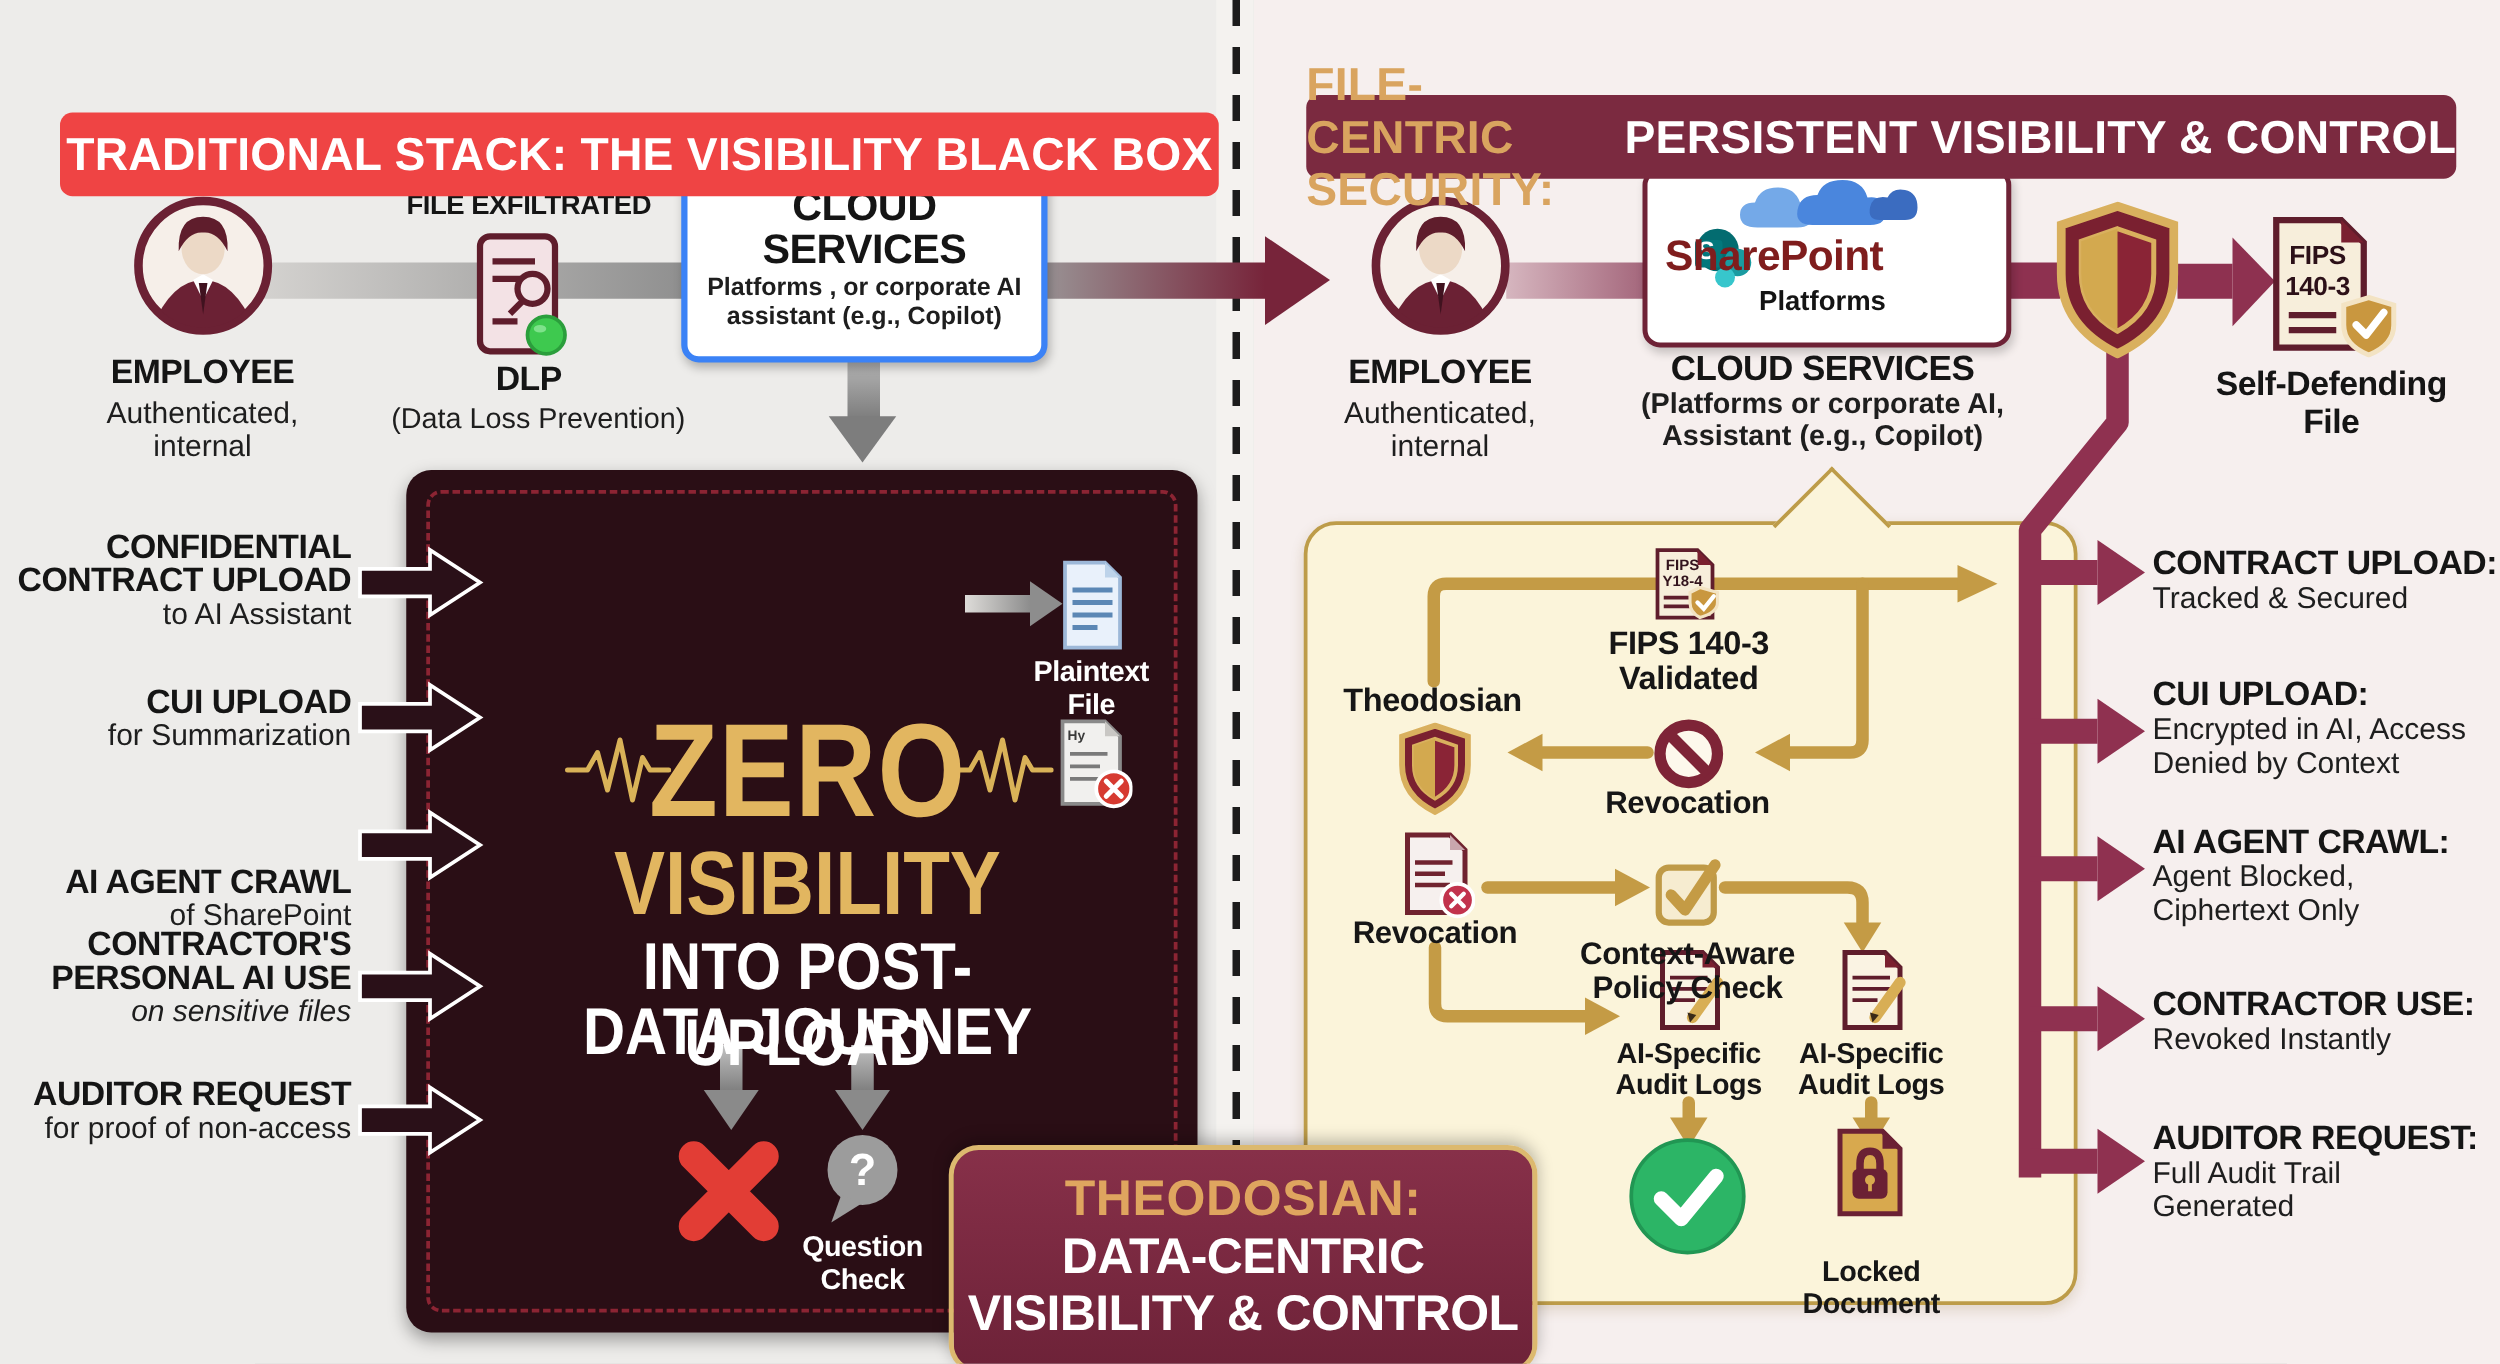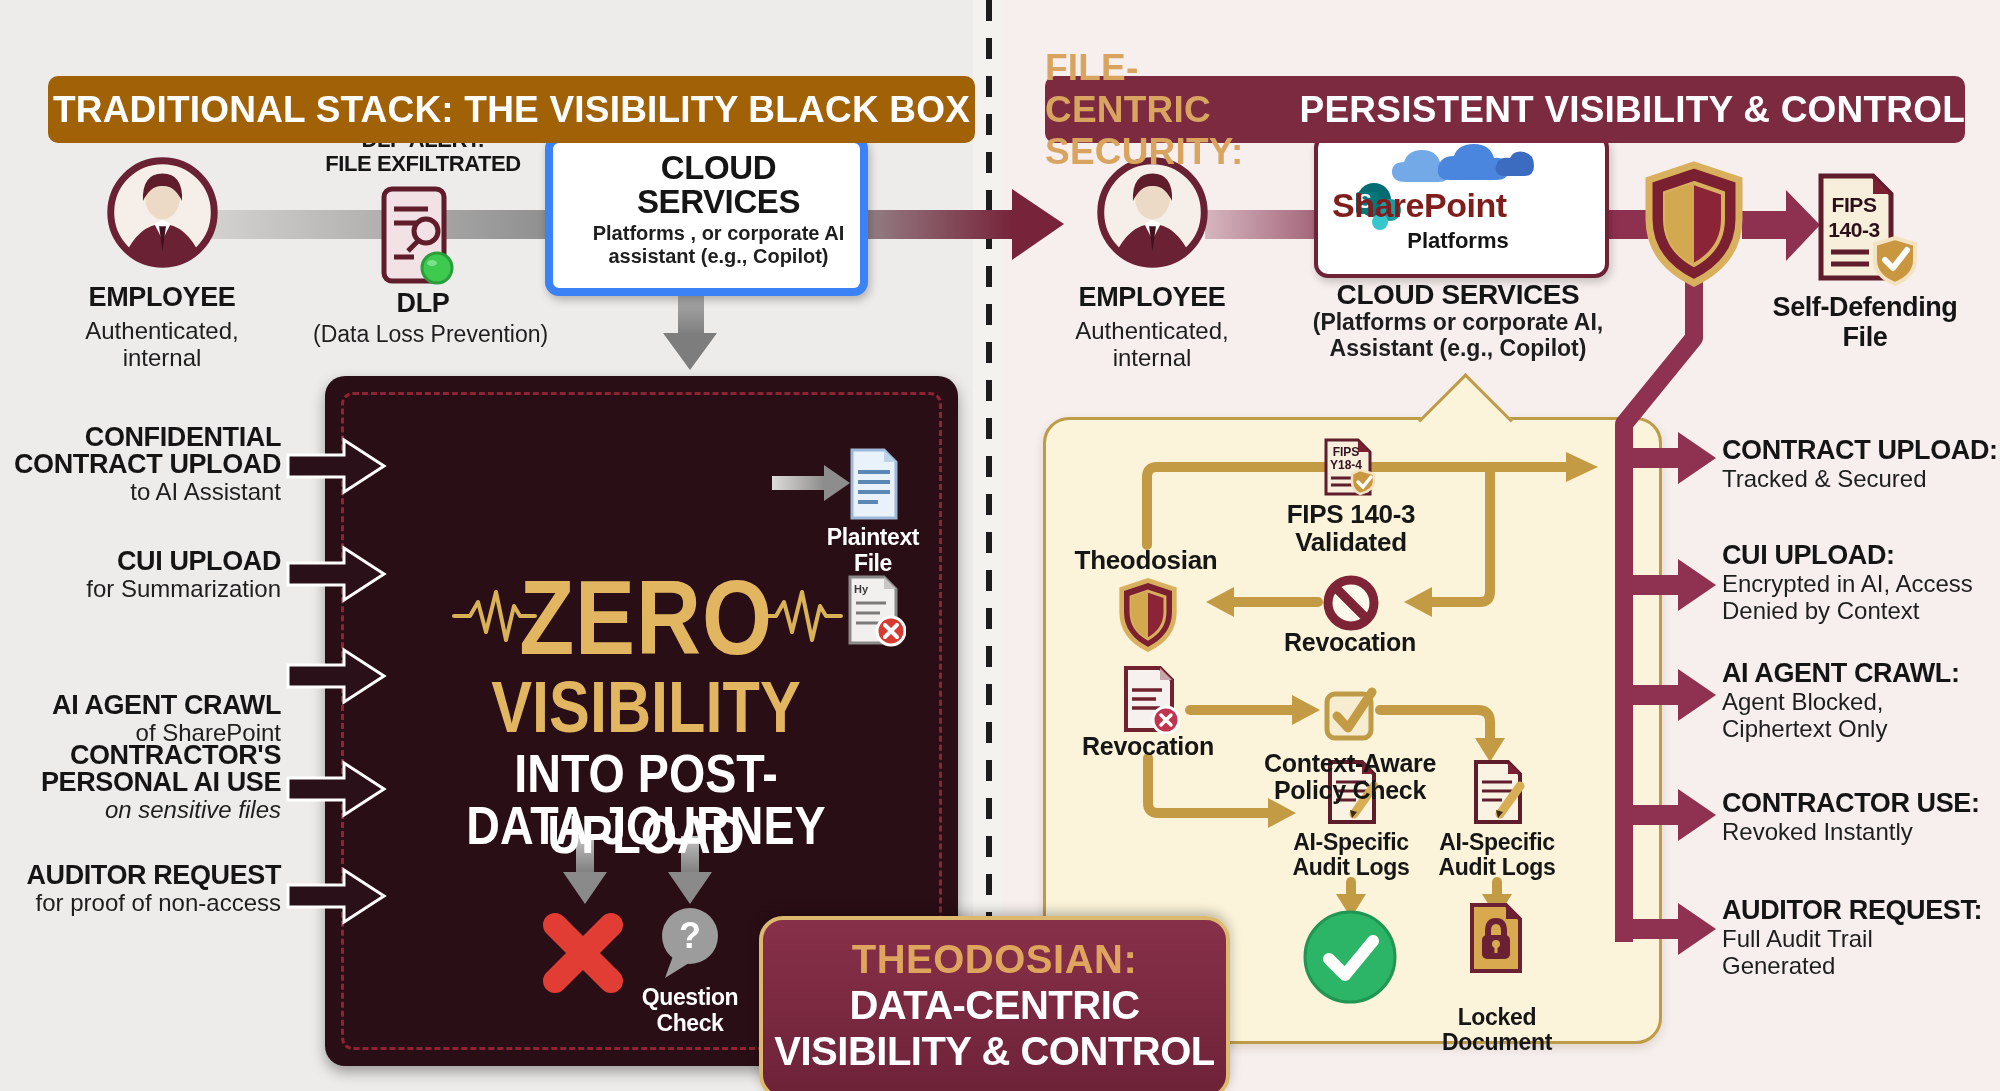--- a/index.html
+++ b/index.html
@@ -35,21 +35,21 @@
 </head>
 <body>
 
 <div id="stage">
 
   <div class="abs z0" style="left:0;top:0;width:975px;height:1091px;background:#edecea;"></div>
   <div class="abs z0" style="left:1003px;top:0;width:997px;height:1091px;background:#f6efee;"></div>
   <div id="divider-strip" class="abs z1" style="left:973px;top:0;width:30px;height:1091px;"></div>
   <div id="divider-dash" class="abs z1" style="left:986px;top:0;width:6px;height:1091px;"></div>
 
-  <div class="panel-header abs z7 wht" style="left:48px;top:38px;width:927px;height:67px;background:#a16207;">
+  <div class="panel-header abs z7 wht" style="left:48px;top:52px;width:927px;height:67px;background:#ef4444;">
     <span>TRADITIONAL STACK: THE VISIBILITY BLACK BOX</span>
   </div>
   <div class="panel-header abs z7" style="left:1045px;top:38px;width:920px;height:67px;background:#7b2a40;">
     <span class="gold" style="color:#d9a45f;">FILE-CENTRIC SECURITY:</span>
     <span class="wht" style="white-space:pre;"> PERSISTENT VISIBILITY &amp; CONTROL</span>
   </div>
 
   <div id="blackbox" class="abs z2" style="left:325px;top:376px;width:633px;height:690px;">
     <div id="blackbox-dash"></div>
   </div>
@@ -191,21 +191,21 @@
     <circle cx="46" cy="46" r="12" fill="none" stroke="#5f1d2c" stroke-width="5"></circle>
     <line x1="38" y1="56" x2="28" y2="66" stroke="#5f1d2c" stroke-width="5"></line>
     <circle cx="57" cy="83" r="15" fill="#3ec94f" stroke="#2b9e3c" stroke-width="3"></circle>
     <ellipse cx="52" cy="78" rx="5" ry="3" fill="#8fe89a" opacity="0.8"></ellipse>
   </svg>
   <div class="abs z6 ctr" style="left:313px;top:288px;width:220px;">
     <div class="ttl" style="font-size:27px;">DLP</div>
     <div class="sub" style="font-size:23px;margin-top:2px;white-space:nowrap;">(Data Loss Prevention)</div>
   </div>
 
-  <div class="abs z5 box-white ctr" style="left:545px;top:135px;width:283px;height:145px;border:8px solid #3b82f6;box-shadow:2px 4px 8px rgba(0,0,0,.25);padding-left:24px;">
+  <div class="abs z5 box-white ctr" style="left:545px;top:135px;width:283px;height:145px;border:5px solid #3b82f6;box-shadow:2px 4px 8px rgba(0,0,0,.25);">
     <div class="ttl" style="font-size:33px;line-height:34px;margin-top:8px;">CLOUD</div>
     <div class="ttl" style="font-size:33px;line-height:34px;">SERVICES</div>
     <div class="sub" style="font-size:20px;line-height:23px;font-weight:600;margin-top:3px;">Platforms , or corporate AI</div>
     <div class="sub" style="font-size:20px;line-height:23px;font-weight:600;">assistant (e.g., Copilot)</div>
   </div>
 
   <svg class="abs z5" style="left:452px;top:586px;" width="85" height="60" viewBox="0 0 85 60">
     <polyline points="2,30 18,30 26,16 34,46 44,6 54,54 62,20 68,30 83,30" fill="none" stroke="#d9b258" stroke-width="4" stroke-linejoin="round" stroke-linecap="round"></polyline>
   </svg>
   <svg class="abs z5" style="left:758px;top:586px;" width="85" height="60" viewBox="0 0 85 60">

